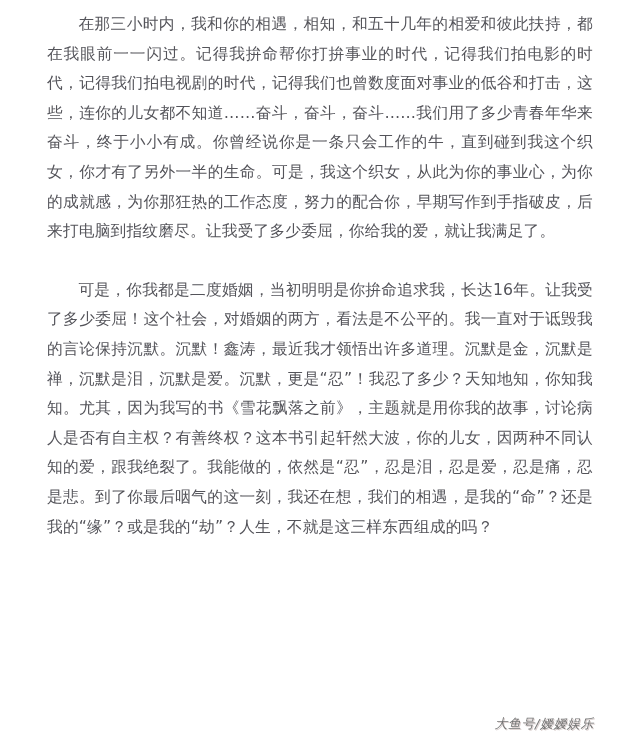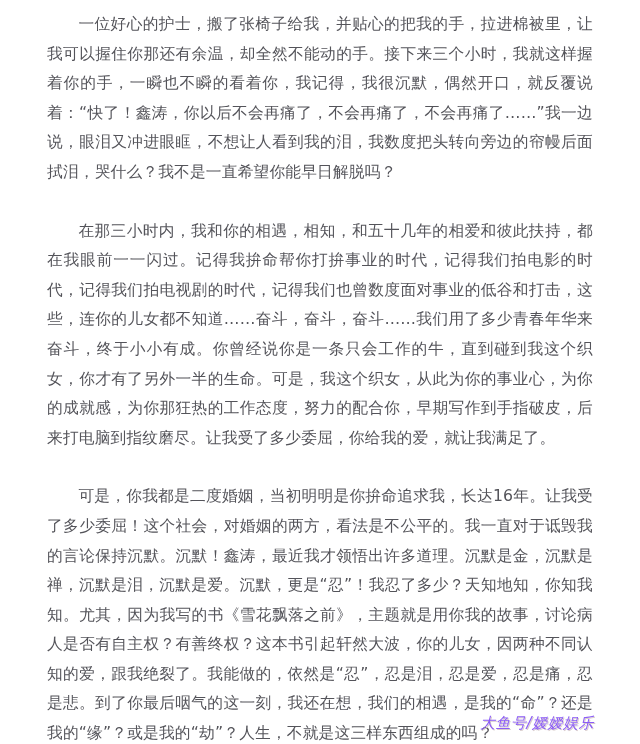--- a/index.html
+++ b/index.html
@@ -24,30 +24,29 @@
     text-align: justify;
     text-indent: 2em;
     margin: 0 0 29px 0;
     letter-spacing: 0.2px;
     word-break: break-all;
   }
   .watermark {
     position: absolute;
     right: 46px;
     bottom: 11px;
-    font-size: 15px;
+    font-size: 13px;
     font-style: italic;
     letter-spacing: 0.5px;
-    color: #8b5cf6;
+    color: #737373;
     text-shadow: 1px 1px 0 #d8cccb, -1px -1px 0 #ffffff;
     white-space: nowrap;
   }
 </style>
 </head>
 <body>
 
 <div class="article">
-  <p class="para">一位好心的护士，搬了张椅子给我，并贴心的把我的手，拉进棉被里，让我可以握住你那还有余温，却全然不能动的手。接下来三个小时，我就这样握着你的手，一瞬也不瞬的看着你，我记得，我很沉默，偶然开口，就反覆说着：“快了！鑫涛，你以后不会再痛了，不会再痛了，不会再痛了……”我一边说，眼泪又冲进眼眶，不想让人看到我的泪，我数度把头转向旁边的帘幔后面拭泪，哭什么？我不是一直希望你能早日解脱吗？</p>
   <p class="para">在那三小时内，我和你的相遇，相知，和五十几年的相爱和彼此扶持，都在我眼前一一闪过。记得我拚命帮你打拚事业的时代，记得我们拍电影的时代，记得我们拍电视剧的时代，记得我们也曾数度面对事业的低谷和打击，这些，连你的儿女都不知道……奋斗，奋斗，奋斗……我们用了多少青春年华来奋斗，终于小小有成。你曾经说你是一条只会工作的牛，直到碰到我这个织女，你才有了另外一半的生命。可是，我这个织女，从此为你的事业心，为你的成就感，为你那狂热的工作态度，努力的配合你，早期写作到手指破皮，后来打电脑到指纹磨尽。让我受了多少委屈，你给我的爱，就让我满足了。</p>
   <p class="para">可是，你我都是二度婚姻，当初明明是你拚命追求我，长达16年。让我受了多少委屈！这个社会，对婚姻的两方，看法是不公平的。我一直对于诋毁我的言论保持沉默。沉默！鑫涛，最近我才领悟出许多道理。沉默是金，沉默是禅，沉默是泪，沉默是爱。沉默，更是“忍”！我忍了多少？天知地知，你知我知。尤其，因为我写的书《雪花飘落之前》，主题就是用你我的故事，讨论病人是否有自主权？有善终权？这本书引起轩然大波，你的儿女，因两种不同认知的爱，跟我绝裂了。我能做的，依然是“忍”，忍是泪，忍是爱，忍是痛，忍是悲。到了你最后咽气的这一刻，我还在想，我们的相遇，是我的“命”？还是我的“缘”？或是我的“劫”？人生，不就是这三样东西组成的吗？</p>
 </div>
 
 <div class="watermark">大鱼号/嫒嫒娱乐</div>
 
 </body></html>

